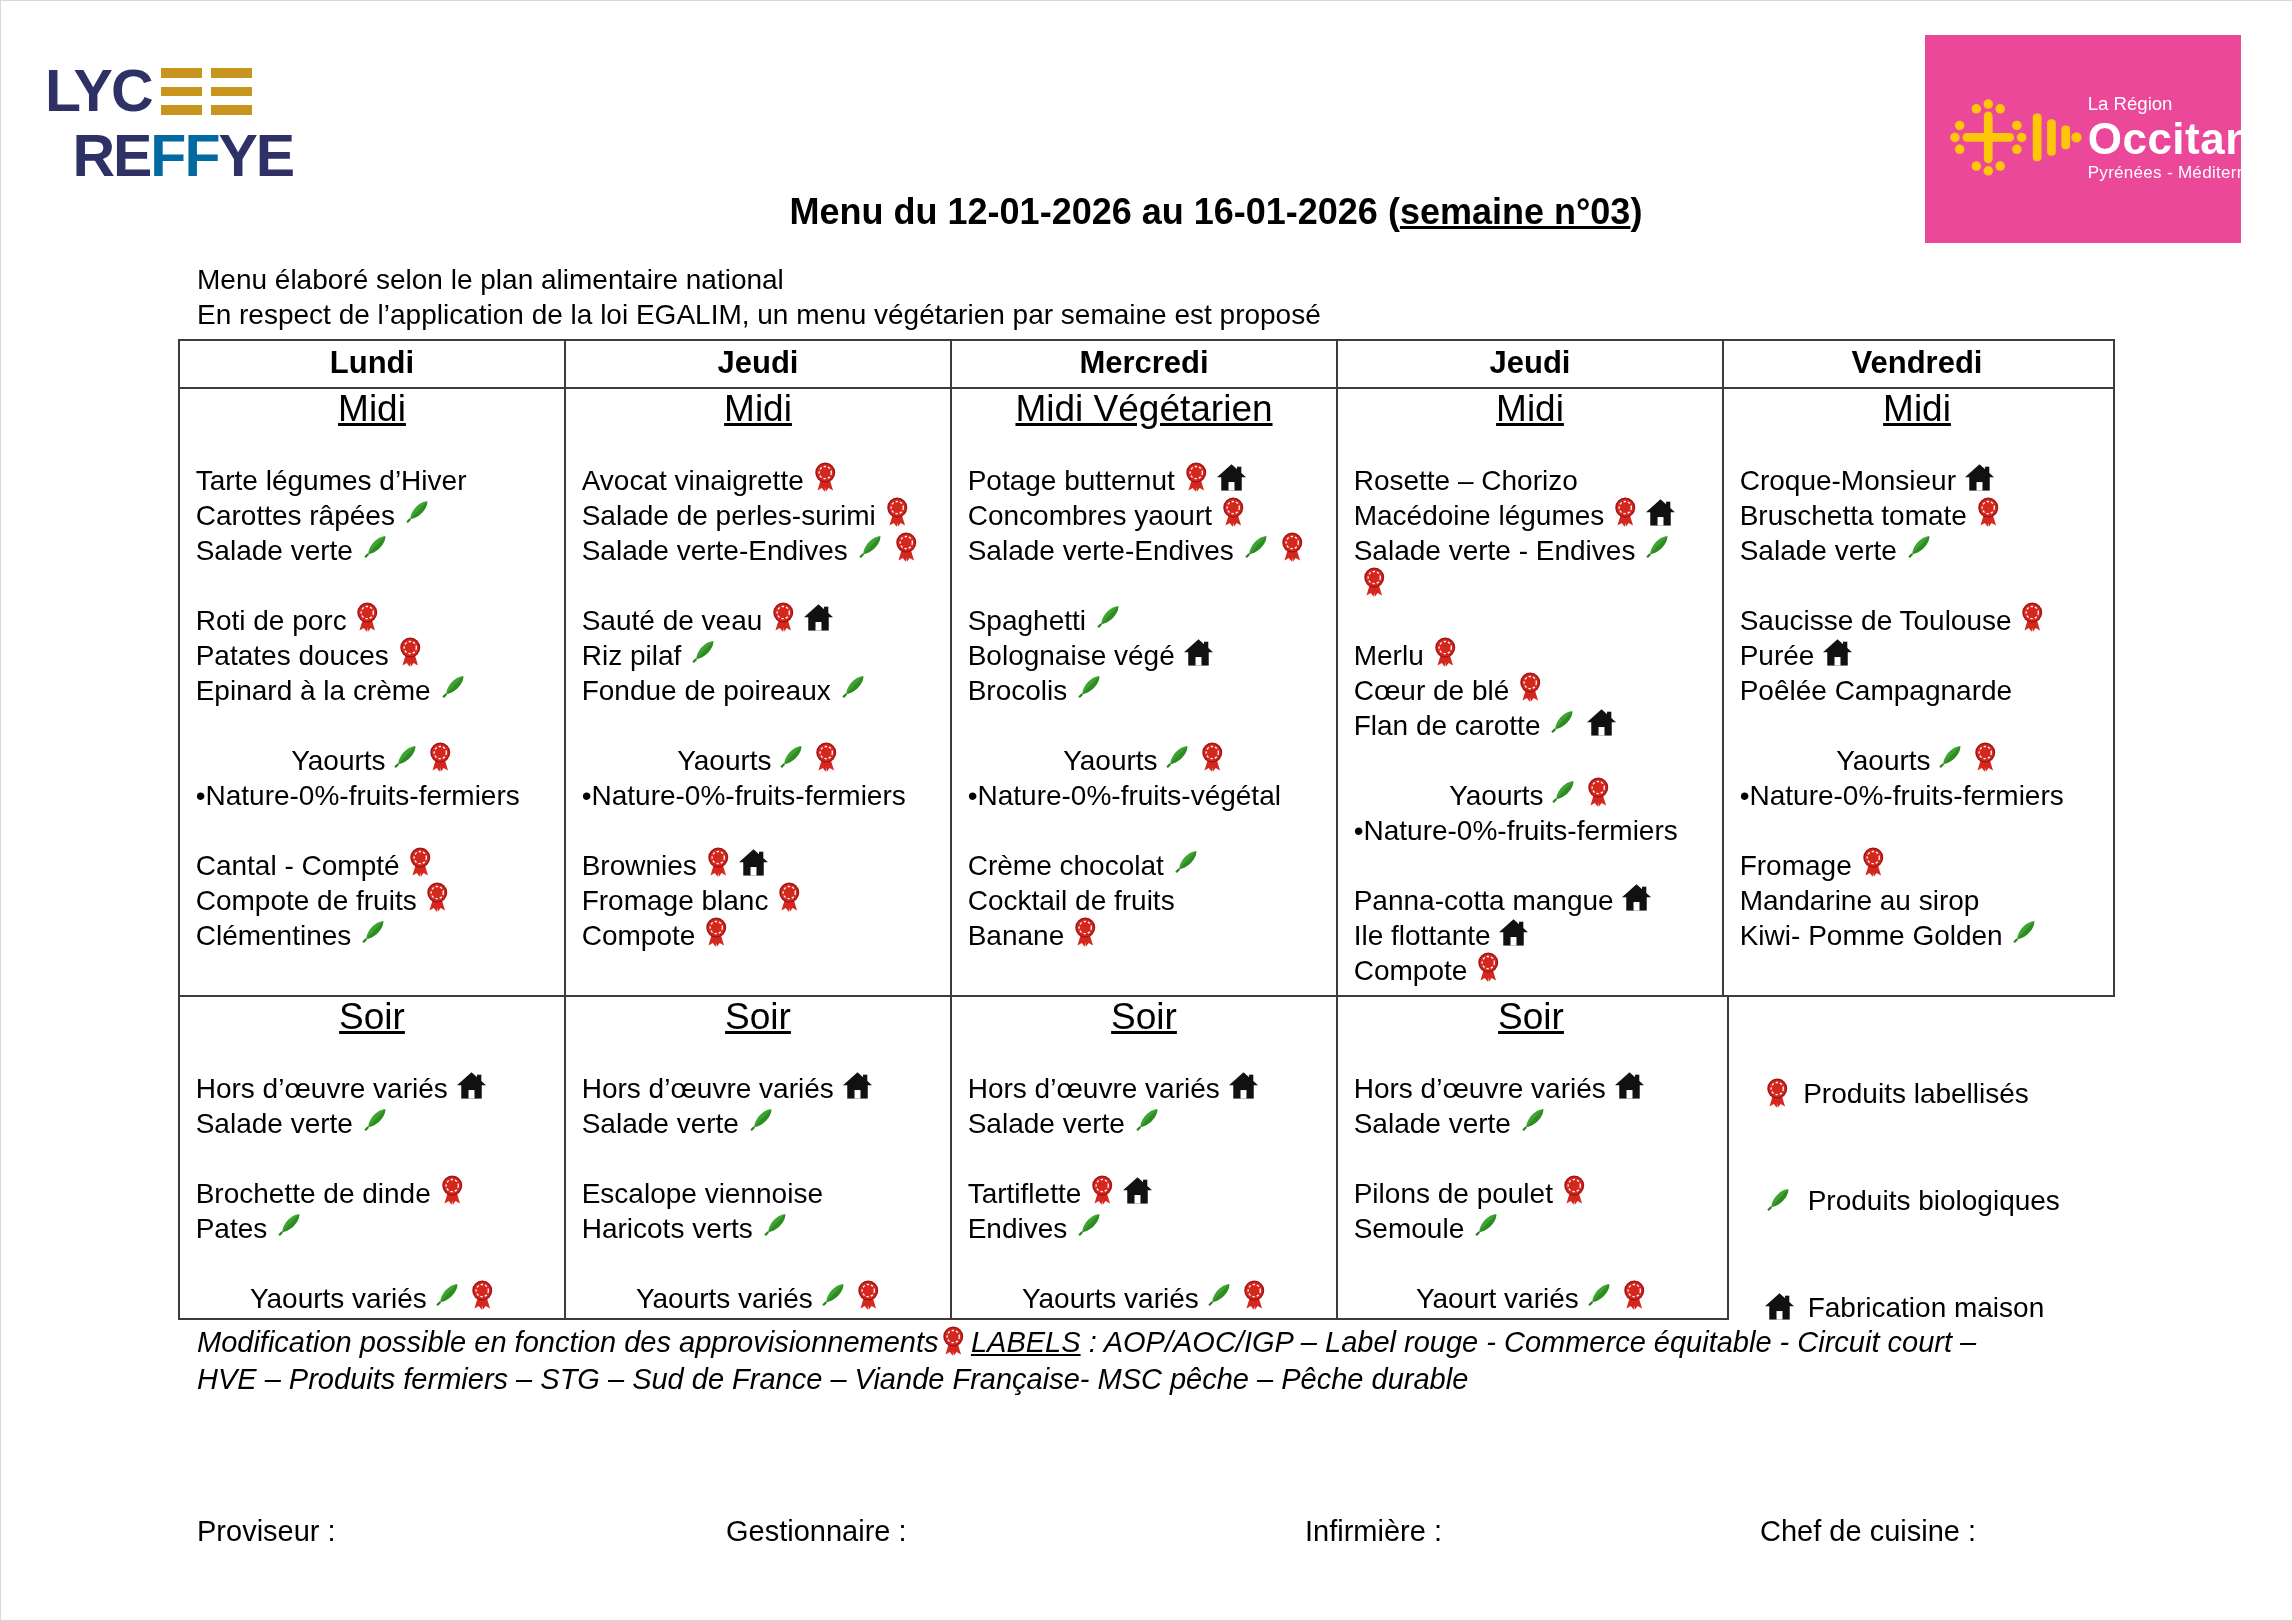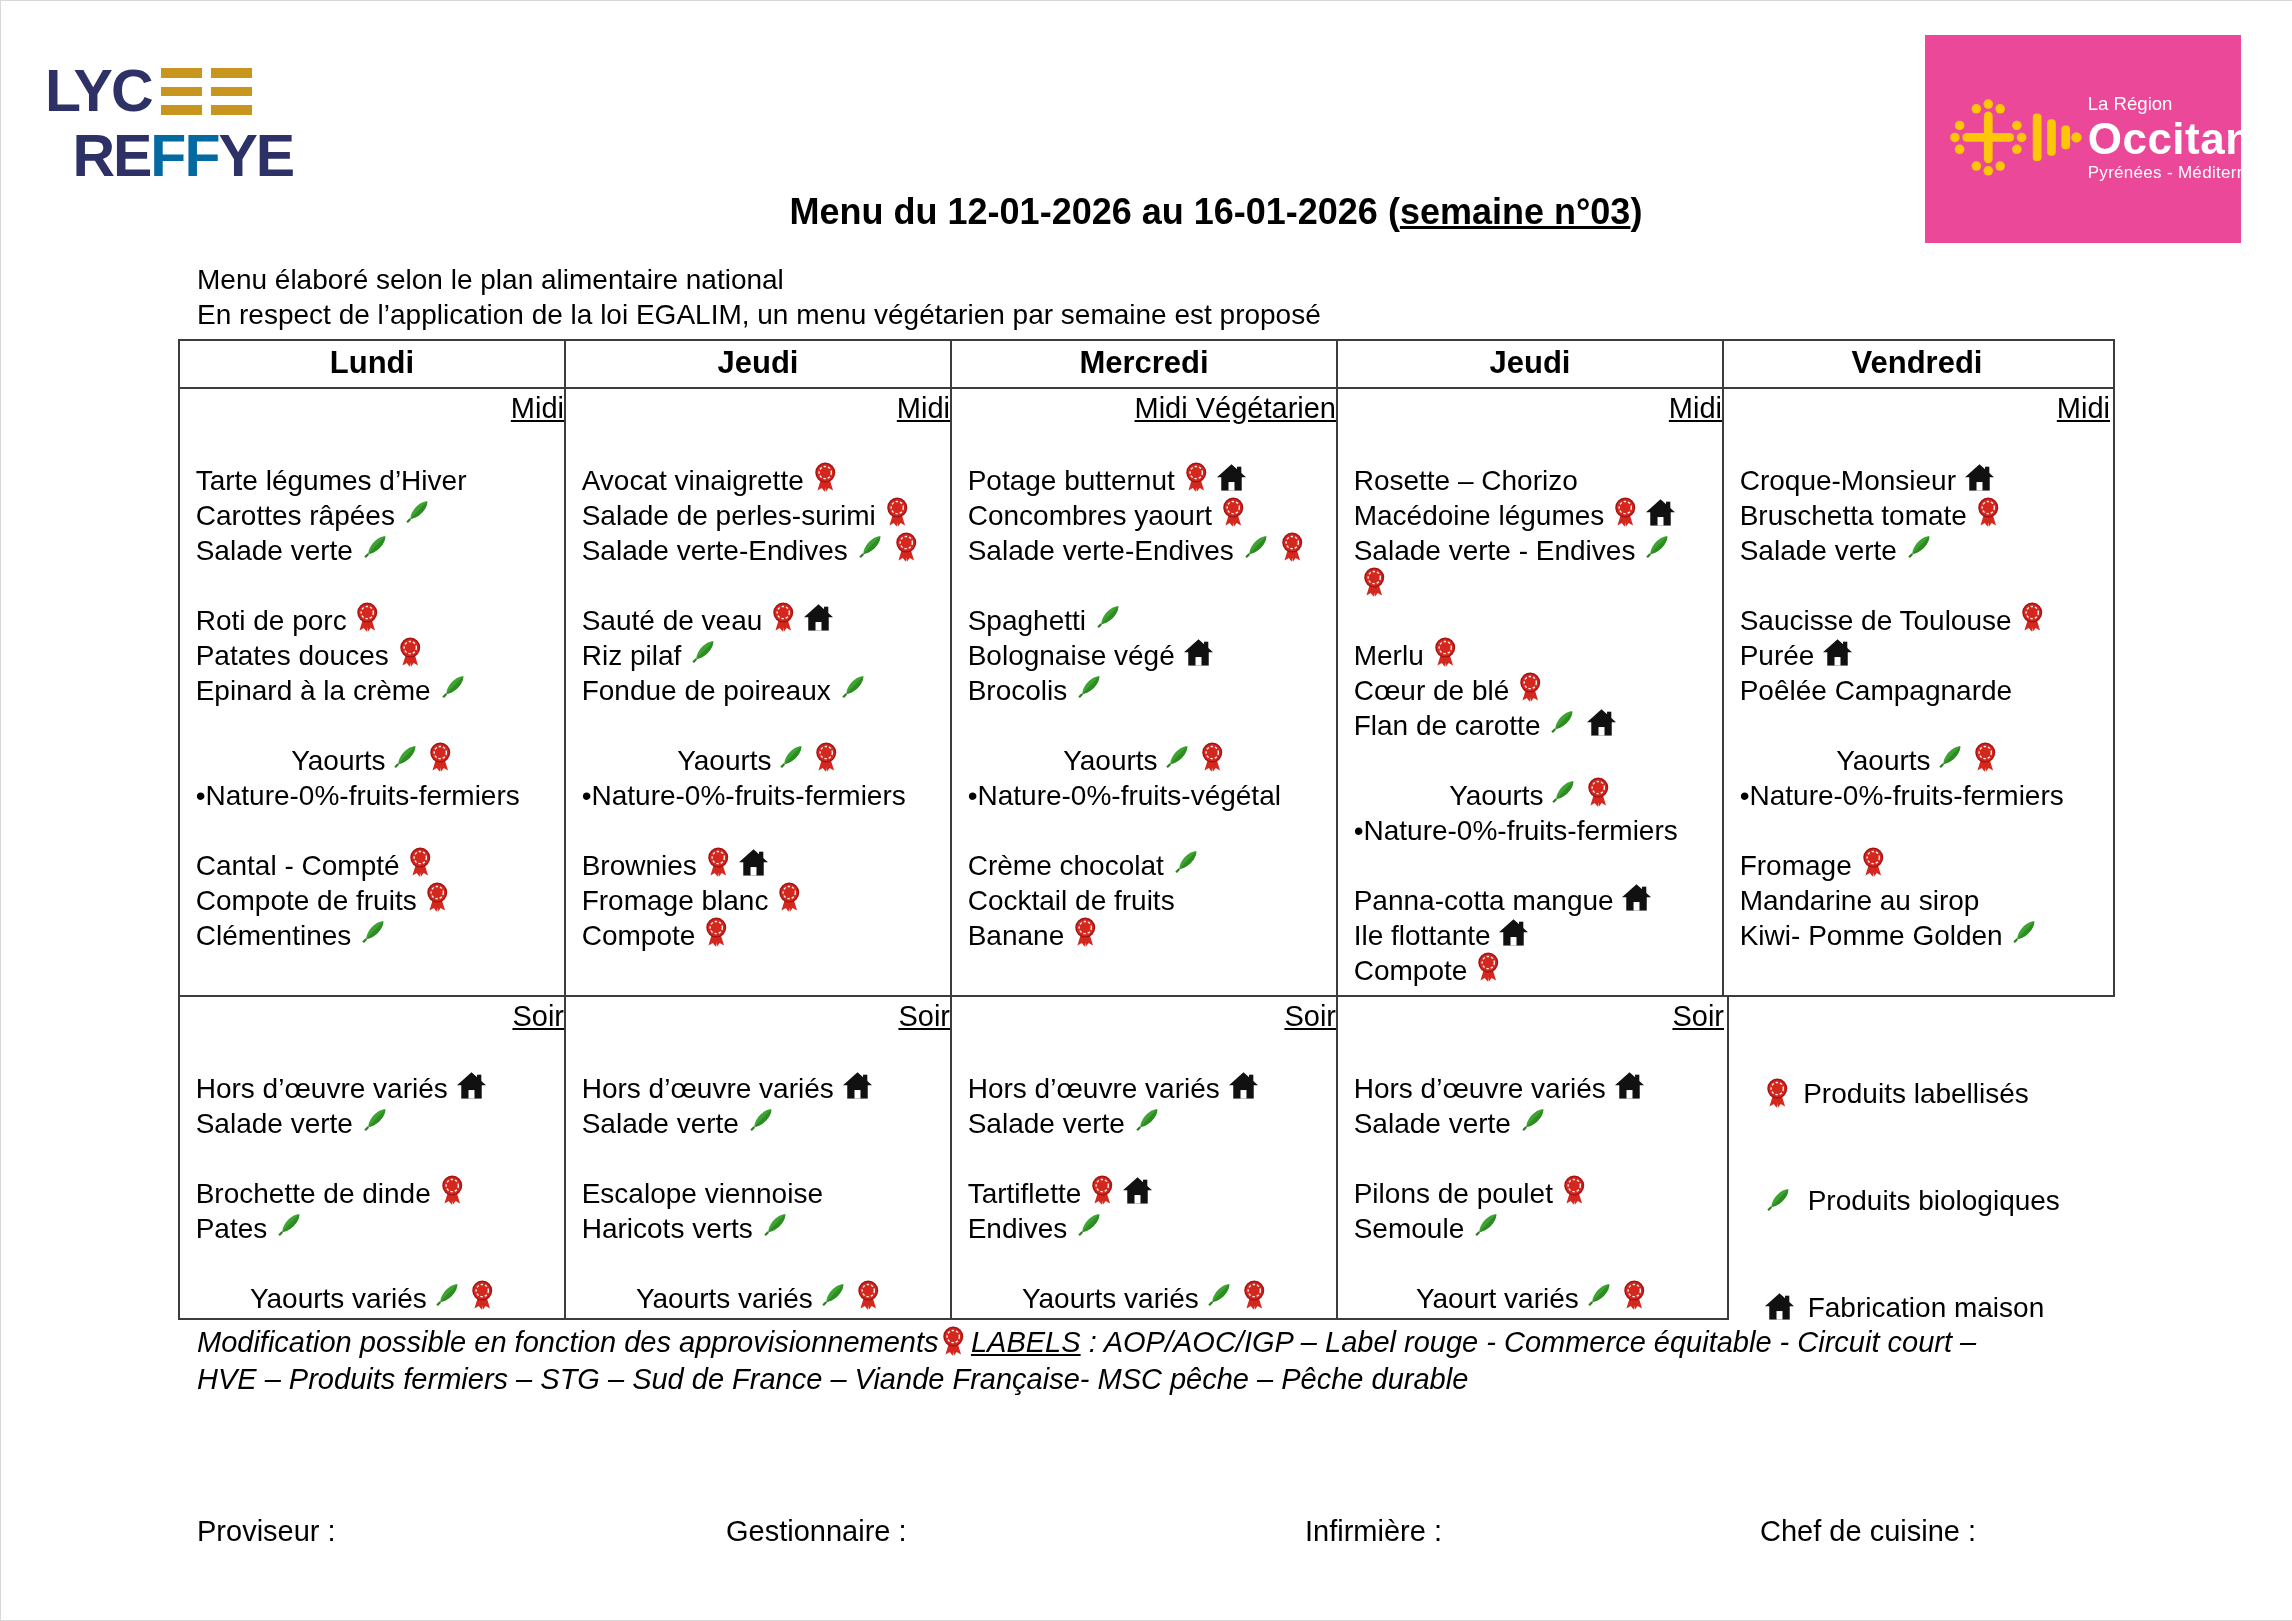--- a/index.html
+++ b/index.html
@@ -34,21 +34,21 @@
   
   .menu-table{position:absolute;left:177px;top:338px;}
   .t-top{width:1937px;border:2.9px solid #3c3c3c;box-sizing:border-box;}
   .t-head{display:flex;border-bottom:2px solid #3c3c3c;}
   .t-head .day{width:386px;box-sizing:border-box;text-align:center;font-weight:bold;font-size:31px;
                padding:3.9px 0 5.9px;border-right:2px solid #3c3c3c;}
   .t-head .day:last-child{border-right:none;}
   .t-body{display:flex;height:606px;}
   .cell{width:386px;box-sizing:border-box;border-right:2px solid #3c3c3c;overflow:hidden;}
   .t-body .cell:last-child, .soir-strip .cell:last-child{border-right:none;}
-  .cell-heading{text-align:right;font-size:29px;height:37px;line-height:39px;}
+  .cell-heading{text-align:center;font-size:37px;height:37px;line-height:39px;}
   .cell-heading span{text-decoration:underline;}
   .soir-strip{width:1551px;border:2.9px solid #3c3c3c;border-top:none;box-sizing:border-box;
               display:flex;height:323px;}
   .line{height:35px;line-height:35px;font-size:28px;padding-left:15.7px;white-space:nowrap;}
   .line.center{text-align:center;padding-left:0;}
   .line span{vertical-align:middle;}
   .icon{display:inline-block;vertical-align:middle;transform:translateY(-2.9px);margin-left:8.8px;}
   .icon svg{display:block;}
   .line.center .icon{margin-left:6.9px;}
 

